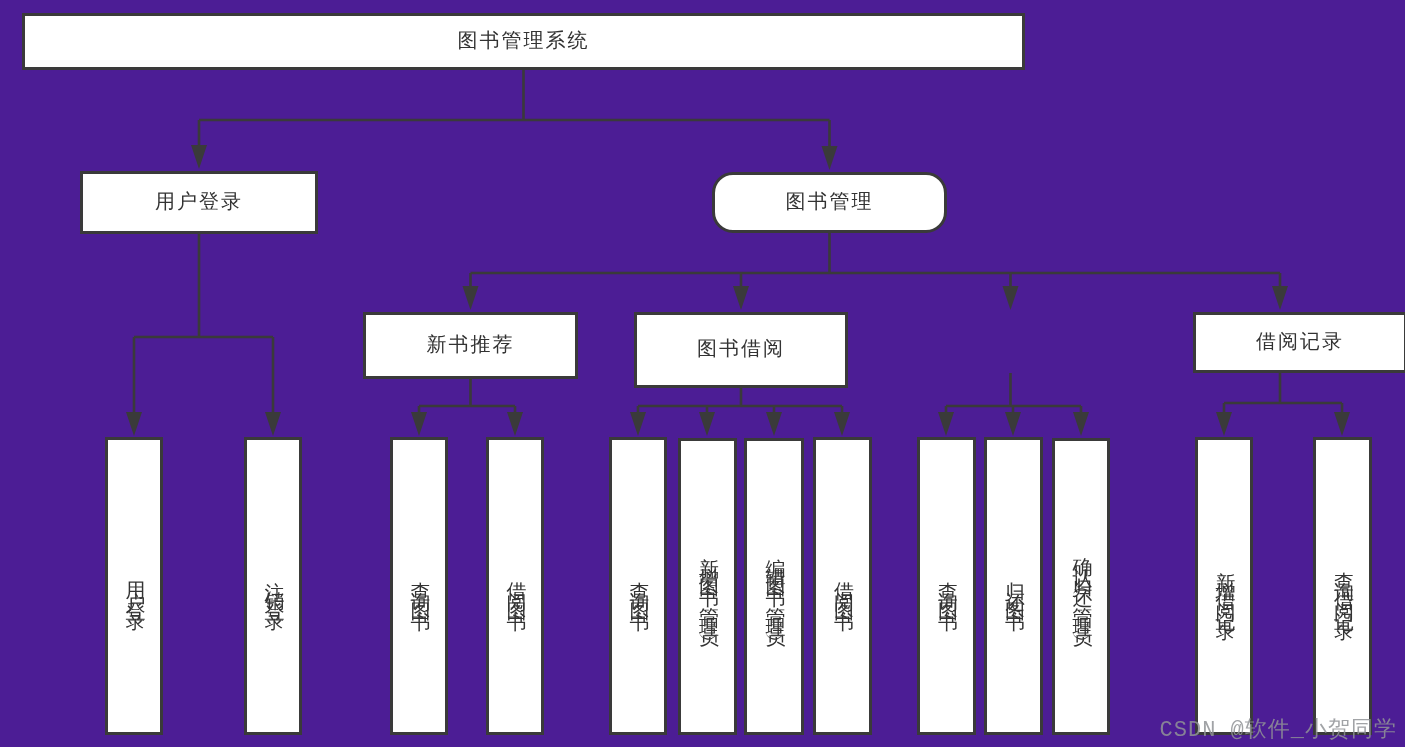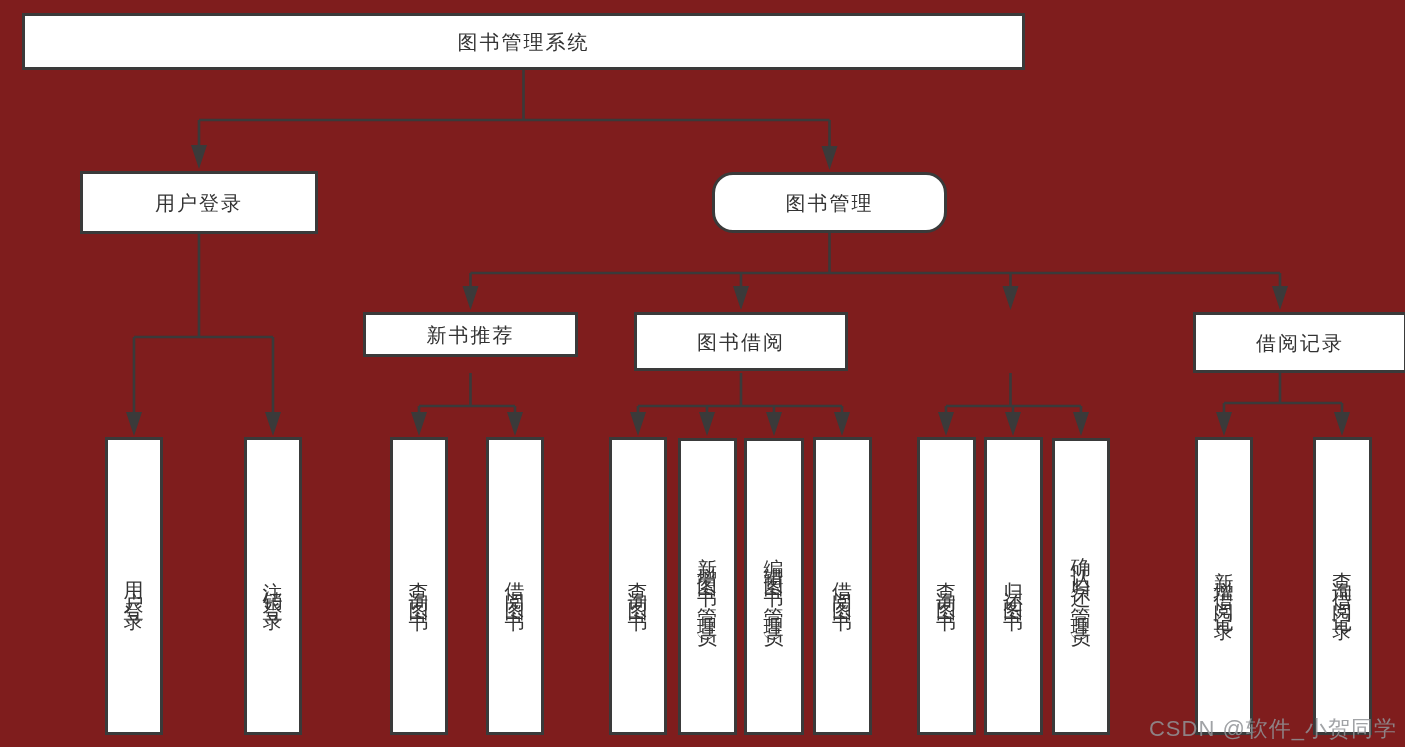--- a/index.html
+++ b/index.html
@@ -4,22 +4,22 @@
 <style>
   html, body {
     margin: 0;
     padding: 0;
     background: #ffffff;
   }
   #canvas {
     position: relative;
     width: 1405px;
     height: 747px;
-    background: #7f1d1d;
-    font-family: Liberation Sans, sans-serif;
+    background: #4c1d95;
+    font-family: Liberation Mono, monospace;
     overflow: hidden;
     text-align: center;
   }
   .node {
     position: absolute;
     box-sizing: border-box;
     border: 3px solid #3a3a3a;
     background: #ffffff;
     display: flex;
     align-items: center;
@@ -122,24 +122,24 @@
     <span class="hlabel">图书管理系统</span>
   </div>
 
   <div class="node" style="left:80px; top:171px; width:238px; height:63px;">
     <span class="hlabel">用户登录</span>
   </div>
   <div class="node" style="left:712px; top:172px; width:235px; height:61px;border-radius:21px;">
     <span class="hlabel">图书管理</span>
   </div>
 
-  <div class="node" style="left:363px; top:312px; width:215px; height:45px;">
+  <div class="node" style="left:363px; top:312px; width:215px; height:67px;">
     <span class="hlabel">新书推荐</span>
   </div>
-  <div class="node" style="left:634px; top:312px; width:214px; height:59px;">
+  <div class="node" style="left:634px; top:312px; width:214px; height:76px;">
     <span class="hlabel">图书借阅</span>
   </div>
   <div class="node" style="left:1173px; top:312px; width:214px; height:61px;margin-left:20px;">
     <span class="hlabel">借阅记录</span>
   </div>
 
   <div class="node" style="left:105px; top:437px; width:58px; height:298px;">
     <span class="vlabel">用户登录</span>
   </div>
   <div class="node" style="left:244px; top:437px; width:58px; height:298px;">

